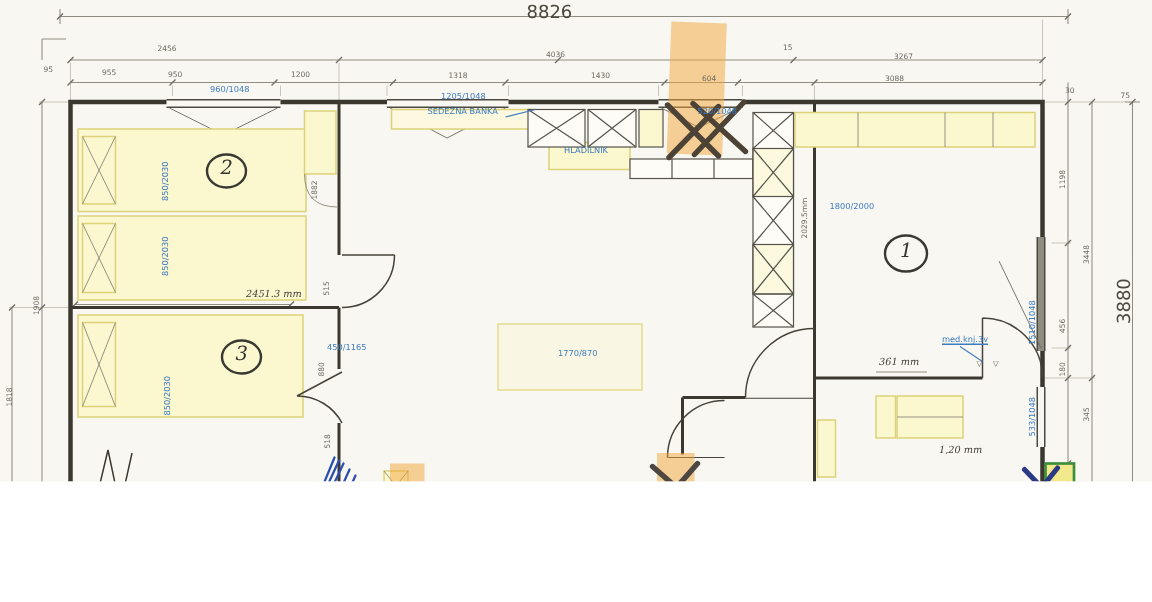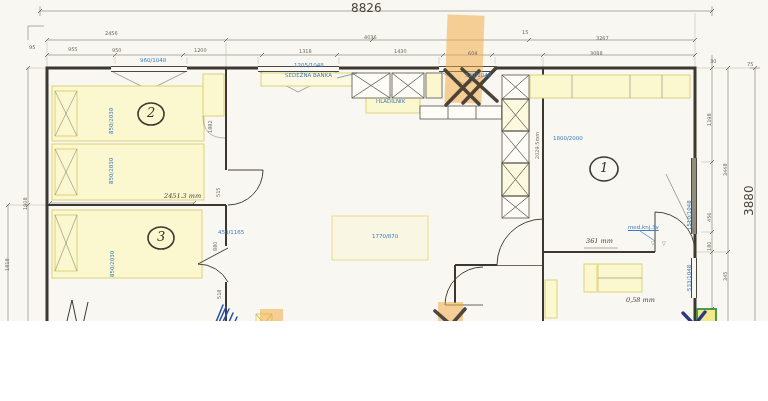--- a/index.html
+++ b/index.html
@@ -214,21 +214,21 @@
 <span class="lbl blue" style="left:144px;top:348px;">955/1048</span>
 <span class="lbl blue" style="left:349px;top:340px;">2905/1048</span>
 <span class="lbl blue" style="left:571px;top:353px;">420/1048</span>
 <span class="lbl blue rot" style="left:687px;top:291px;">533/1048</span>
 <span class="lbl blue" style="left:372px;top:234px;">1770/870</span>
 <span class="lbl blue" style="left:218px;top:230px;">450/1165</span>
 <span class="lbl blue und" style="left:628px;top:225px;">med.knj.3v</span>
 
 <span class="lbl hand" style="left:118px;top:193px;margin-left:46px;">2451.3 mm</span>
 <span class="lbl hand" style="left:586px;top:238px;">361 mm</span>
-<span class="lbl hand" style="left:626px;top:297px;">0,58 mm</span>
+<span class="lbl hand" style="left:626px;top:297px;">1,20 mm</span>
 
 <span class="lbl dim" style="left:105px;top:31px;">2456</span>
 <span class="lbl dim" style="left:364px;top:35px;">4036</span>
 <span class="lbl dim" style="left:522px;top:30px;">15</span>
 <span class="lbl dim" style="left:596px;top:36px;">3267</span>
 <span class="lbl dim" style="left:29px;top:45px;">95</span>
 <span class="lbl dim" style="left:68px;top:47px;">955</span>
 <span class="lbl dim" style="left:112px;top:48px;">950</span>
 <span class="lbl dim" style="left:194px;top:48px;">1200</span>
 <span class="lbl dim" style="left:299px;top:49px;">1318</span>

